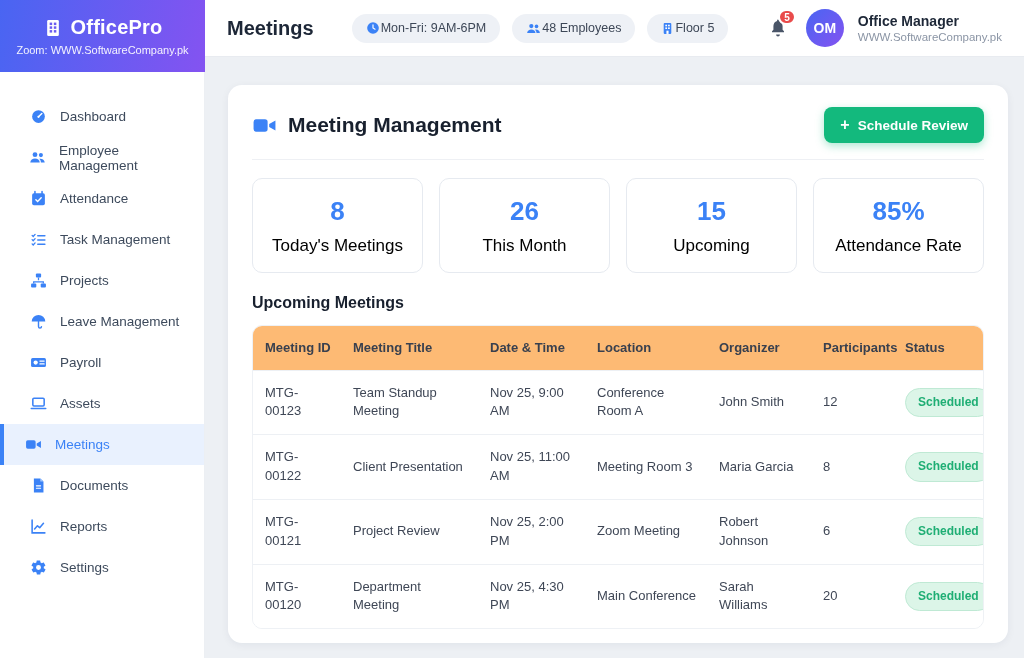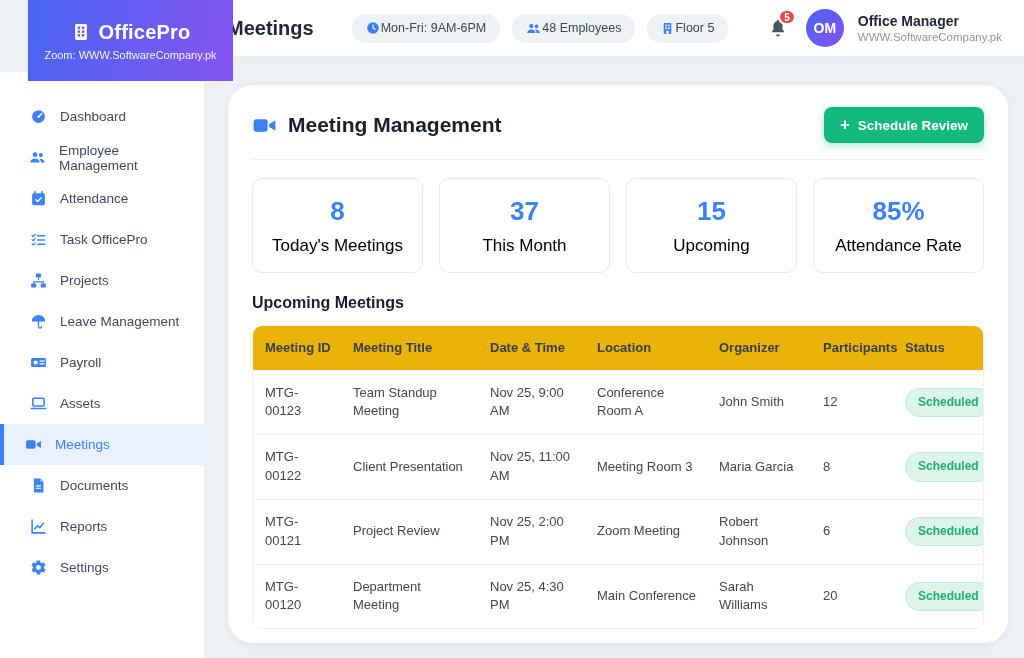--- a/index.html
+++ b/index.html
@@ -1,22 +1,22 @@
 <!DOCTYPE html>
 <html style="--accent: #3b82f6; --green: #13b97d; --danger: #e94b4b; --badge_bg: #dcf5e8; --badge_text: #1fae74; --badge_border: #bfe9d4; --banner_from: #4965f2; --banner_to: #8453f1; --page_bg: #edf0f4;"><head>
 <meta charset="utf-8">
 <style>
   * { margin:0; padding:0; box-sizing:border-box; }
   html,body { width:1024px; height:658px; overflow:hidden; }
   body { font-family:"Liberation Sans", sans-serif; background:var(--page_bg,#edf0f4); position:relative; }
 
   
-  .banner { position:absolute; left:0; top:0; width:205px; height:81px; z-index:3;
+  .banner { position:absolute; left:0; top:0; width:205px; height:72px; z-index:3;
     background:linear-gradient(100deg, var(--banner_from,#4965f2), var(--banner_to,#8453f1));
-    display:flex; flex-direction:column; align-items:center; justify-content:center; gap:5px;margin-left:28px; }
+    display:flex; flex-direction:column; align-items:center; justify-content:center; gap:5px; }
   .brand-row { display:flex; align-items:center; gap:8px; }
   .brand-name { color:#fff; font-size:20px; font-weight:bold; letter-spacing:.2px; }
   .brand-user { color:rgba(255,255,255,.92); font-size:11px; }
 
   
   .topbar { position:absolute; left:205px; right:0; top:0; height:57px; background:#fff;
     border-bottom:1px solid #e8ebf0; display:flex; align-items:center; padding:0 22px; z-index:2; }
   .page-title { font-size:20px; font-weight:bold; color:#1d2737; }
   .pills { display:flex; gap:12px; margin-left:38px; }
   .pill { display:flex; align-items:center; gap:1px; background:#eef1f6; border-radius:16px;
@@ -36,41 +36,41 @@
   .sidebar { position:absolute; left:0; top:72px; bottom:0; width:205px; background:#fff;
     border-right:1px solid #eceff3; padding-top:24px; z-index:2; }
   .nav-item { height:41px; display:flex; align-items:center; gap:13px; padding:0 10px 0 25px;
     font-size:13.5px; color:#3d4a5c; cursor:pointer; border-left:4px solid transparent; }
   .nav-item .ic { width:18px; display:flex; justify-content:center; }
   .nav-item.active { background:#e9f1fe; border-left-color:var(--accent,#3b82f6);
     color:var(--accent,#3b82f6); padding-left:20px; }
 
   
   .content { position:absolute; left:205px; top:57px; right:0; bottom:0; overflow:hidden; }
-  .card { margin:28px 16px 15px 23px; background:#fff; border-radius:24px; height:558px;
+  .card { margin:28px 16px 15px 23px; background:#fff; border-radius:14px; height:558px;
     box-shadow:0 2px 8px rgba(25,39,70,.06); padding:22px 24px; }
   .card-head { display:flex; align-items:center; justify-content:space-between;
     padding-bottom:16px; border-bottom:1px solid #eef0f4; }
   .card-title-wrap { display:flex; align-items:center; gap:11px; }
   .card-title { font-size:21px; font-weight:bold; color:#18202e; }
   .btn-green { background:var(--green,#13b97d); color:#fff; border:none; border-radius:8px;
     padding:10px 16px; font-size:13.5px; font-weight:bold; cursor:pointer; display:flex;
     align-items:center; gap:8px; box-shadow:0 3px 8px rgba(19,185,125,.35);
     font-family:"Liberation Sans", sans-serif; }
   .btn-green .plus { font-size:16px; font-weight:bold; line-height:1; }
 
   .stats { display:grid; grid-template-columns:repeat(4,1fr); gap:16px; margin-top:18px; }
   .stat { border:1px solid #e6eaf0; border-radius:10px; text-align:center; padding:17px 8px 16px; }
   .stat-value { font-size:26px; font-weight:bold; color:var(--accent,#3b82f6); }
   .stat-label { font-size:17px; color:#000000; margin-top:9px; }
 
   .table-title { font-size:16px; font-weight:bold; color:#18202e; margin:21px 0 13px; }
   .table-wrap { border:1px solid #eef1f5; border-radius:10px; overflow:hidden; }
   table { width:100%; border-collapse:collapse; table-layout:fixed; }
-  th { background:#eab308; text-align:left; font-size:13px; font-weight:bold; color:#39404e;
+  th { background:#fdba74; text-align:left; font-size:13px; font-weight:bold; color:#39404e;
     padding:13px 10px 13px 12px; line-height:1.35; }
   td { font-size:13px; color:#3f4756; padding:13px 8px 13px 12px; border-top:1px solid #edf0f4;
     line-height:1.45; background:#fff; vertical-align:middle; }
   .badge { display:inline-block; background:var(--badge_bg,#dcf5e8); color:var(--badge_text,#1fae74);
     border:1px solid var(--badge_border,#bfe9d4); border-radius:20px; padding:5px 12px;
     font-size:12px; font-weight:bold; }
 
   svg { display:block; }
 </style>
 </head>
@@ -182,21 +182,21 @@
       </span>
     <span>Attendance</span>
   </div>
   <div class="nav-item">
     <span class="ic">
         <svg width="17" height="17" viewBox="0 0 24 24" fill="none" stroke="#3b82f6">
           <path d="M3 6.2l1.5 1.5 2.7-2.9M3 12.2l1.5 1.5 2.7-2.9M3 18.2l1.5 1.5 2.7-2.9" stroke-width="1.9" stroke-linecap="round"></path>
           <path d="M11 6.8h10M11 12.8h10M11 18.8h10" stroke-width="2.2" stroke-linecap="round"></path>
         </svg>
       </span>
-    <span>Task OfficePro</span>
+    <span>Task Management</span>
   </div>
   <div class="nav-item">
     <span class="ic">
         <svg width="17" height="17" viewBox="0 0 24 24">
           <rect x="8.3" y="2" width="7.4" height="5.6" rx="1.4" fill="#3b82f6"></rect>
           <rect x="1.5" y="16.4" width="7.4" height="5.6" rx="1.4" fill="#3b82f6"></rect>
           <rect x="15.1" y="16.4" width="7.4" height="5.6" rx="1.4" fill="#3b82f6"></rect>
           <path d="M12 7.6v3.9M5.2 16.4v-2.6h13.6v2.6" stroke="#3b82f6" stroke-width="1.8" fill="none"></path>
         </svg>
       </span>
@@ -286,21 +286,21 @@
         <span>Schedule Review</span>
       </button>
     </div>
 
     <div class="stats">
       <div class="stat">
         <div class="stat-value">8</div>
         <div class="stat-label">Today's Meetings</div>
       </div>
       <div class="stat">
-        <div class="stat-value">37</div>
+        <div class="stat-value">26</div>
         <div class="stat-label">This Month</div>
       </div>
       <div class="stat">
         <div class="stat-value">15</div>
         <div class="stat-label">Upcoming</div>
       </div>
       <div class="stat">
         <div class="stat-value">85%</div>
         <div class="stat-label">Attendance Rate</div>
       </div>

